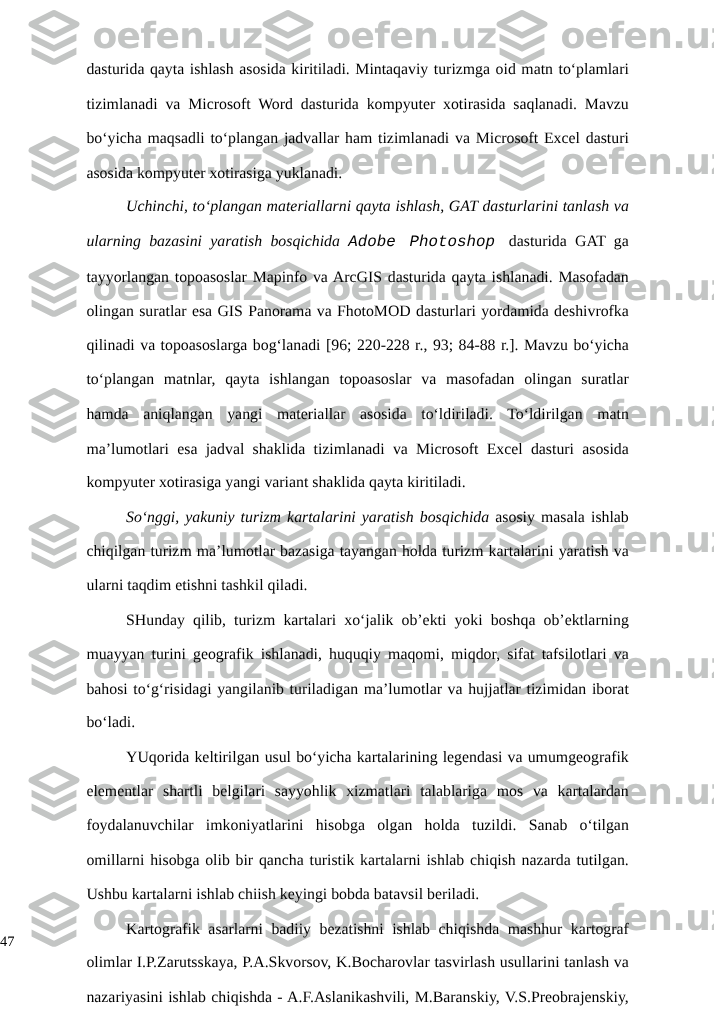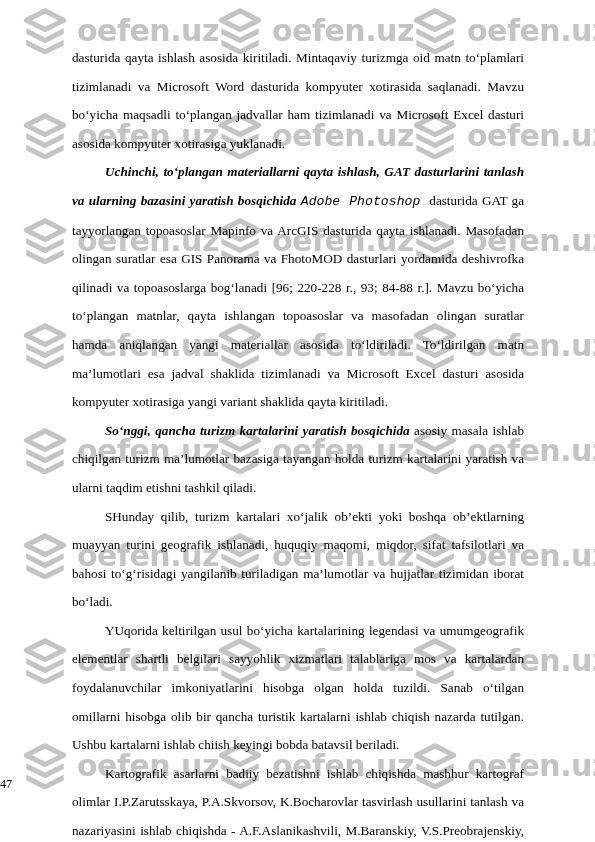--- a/index.html
+++ b/index.html
@@ -66,21 +66,21 @@
     line-height: 28.6px;
     text-align: justify;
     text-justify: inter-word;
     text-indent: 33px;
     hyphens: none;
   }
   .para.no-indent { text-indent: 0; }
   .para + .para { margin-top: 0; }
 
   .para b, .bold-italic {
-    font-weight: bold;
+    font-weight: normal;
     font-style: italic;
   }
   .ital { font-style: italic; font-family: Liberation Mono, monospace; }
 
   .pagenum {
     position: absolute;
     left: 0;
     right: 0;
     top: 776px;
     font-size: 12px;
@@ -285,21 +285,21 @@
           <polygon points="6,28 32,41 58,28 58,36 32,49 6,36" fill="#c3c5c4"></polygon>
           <polygon points="6,44 32,57 58,44 58,52 32,65 6,52" fill="#c3c5c4"></polygon>
         </svg>
         <span class="wm-text">oefen.uz</span>
       </div>
     </div>
 
   <div class="content" id="body-text">
       <div class="para no-indent"><span>dasturida qayta ishlash asosida kiritiladi. Mintaqaviy turizmga oid matn to‘plamlari tizimlanadi va Microsoft Word dasturida kompyuter xotirasida saqlanadi. Mavzu bo‘yicha maqsadli to‘plangan jadvallar ham tizimlanadi va Microsoft Excel dasturi asosida kompyuter xotirasiga yuklanadi.</span></div>
       <div class="para"><span class="bold-italic">Uchinchi, to‘plangan materiallarni qayta ishlash, GAT dasturlarini tanlash va ularning bazasini yaratish bosqichida </span><span class="ital">Adobe Photoshop </span><span>dasturida GAT ga tayyorlangan topoasoslar Mapinfo va ArcGIS dasturida qayta ishlanadi. Masofadan olingan suratlar esa GIS Panorama va FhotoMOD dasturlari yordamida deshivrofka qilinadi va topoasoslarga bog‘lanadi [96; 220-228 r., 93; 84-88 r.]. Mavzu bo‘yicha to‘plangan matnlar, qayta ishlangan topoasoslar va masofadan olingan suratlar hamda aniqlangan yangi materiallar asosida to‘ldiriladi. To‘ldirilgan matn ma’lumotlari esa jadval shaklida tizimlanadi va Microsoft Excel dasturi asosida kompyuter xotirasiga yangi variant shaklida qayta kiritiladi.</span></div>
-      <div class="para"><span class="bold-italic">So‘nggi, qancha turizm kartalarini yaratish bosqichida </span><span>asosiy masala ishlab chiqilgan turizm ma’lumotlar bazasiga tayangan holda turizm kartalarini yaratish va ularni taqdim etishni tashkil qiladi.</span></div>
+      <div class="para"><span class="bold-italic">So‘nggi, yakuniy turizm kartalarini yaratish bosqichida </span><span>asosiy masala ishlab chiqilgan turizm ma’lumotlar bazasiga tayangan holda turizm kartalarini yaratish va ularni taqdim etishni tashkil qiladi.</span></div>
       <div class="para"><span>SHunday qilib, turizm kartalari xo‘jalik ob’ekti yoki boshqa ob’ektlarning muayyan turini geografik ishlanadi, huquqiy maqomi, miqdor, sifat tafsilotlari va bahosi to‘g‘risidagi yangilanib turiladigan ma’lumotlar va hujjatlar tizimidan iborat bo‘ladi.</span></div>
       <div class="para"><span>YUqorida keltirilgan usul bo‘yicha kartalarining legendasi va umumgeografik elementlar shartli belgilari sayyohlik xizmatlari talablariga mos va kartalardan foydalanuvchilar imkoniyatlarini hisobga olgan holda tuzildi. Sanab o‘tilgan omillarni hisobga olib bir qancha turistik kartalarni ishlab chiqish nazarda tutilgan. Ushbu kartalarni ishlab chiish keyingi bobda batavsil beriladi.</span></div>
       <div class="para"><span>Kartografik asarlarni badiiy bezatishni ishlab chiqishda mashhur kartograf olimlar I.P.Zarutsskaya, P.A.Skvorsov, K.Bocharovlar tasvirlash usullarini tanlash va nazariyasini ishlab chiqishda - A.F.Aslanikashvili, M.Baranskiy, V.S.Preobrajenskiy, K.A.Salishevlar o‘z hissalarini qo‘shishgan. Turistik</span></div>
     </div>
 
   <div class="pagenum">47</div>
 
 </div>
 
 </body></html>

